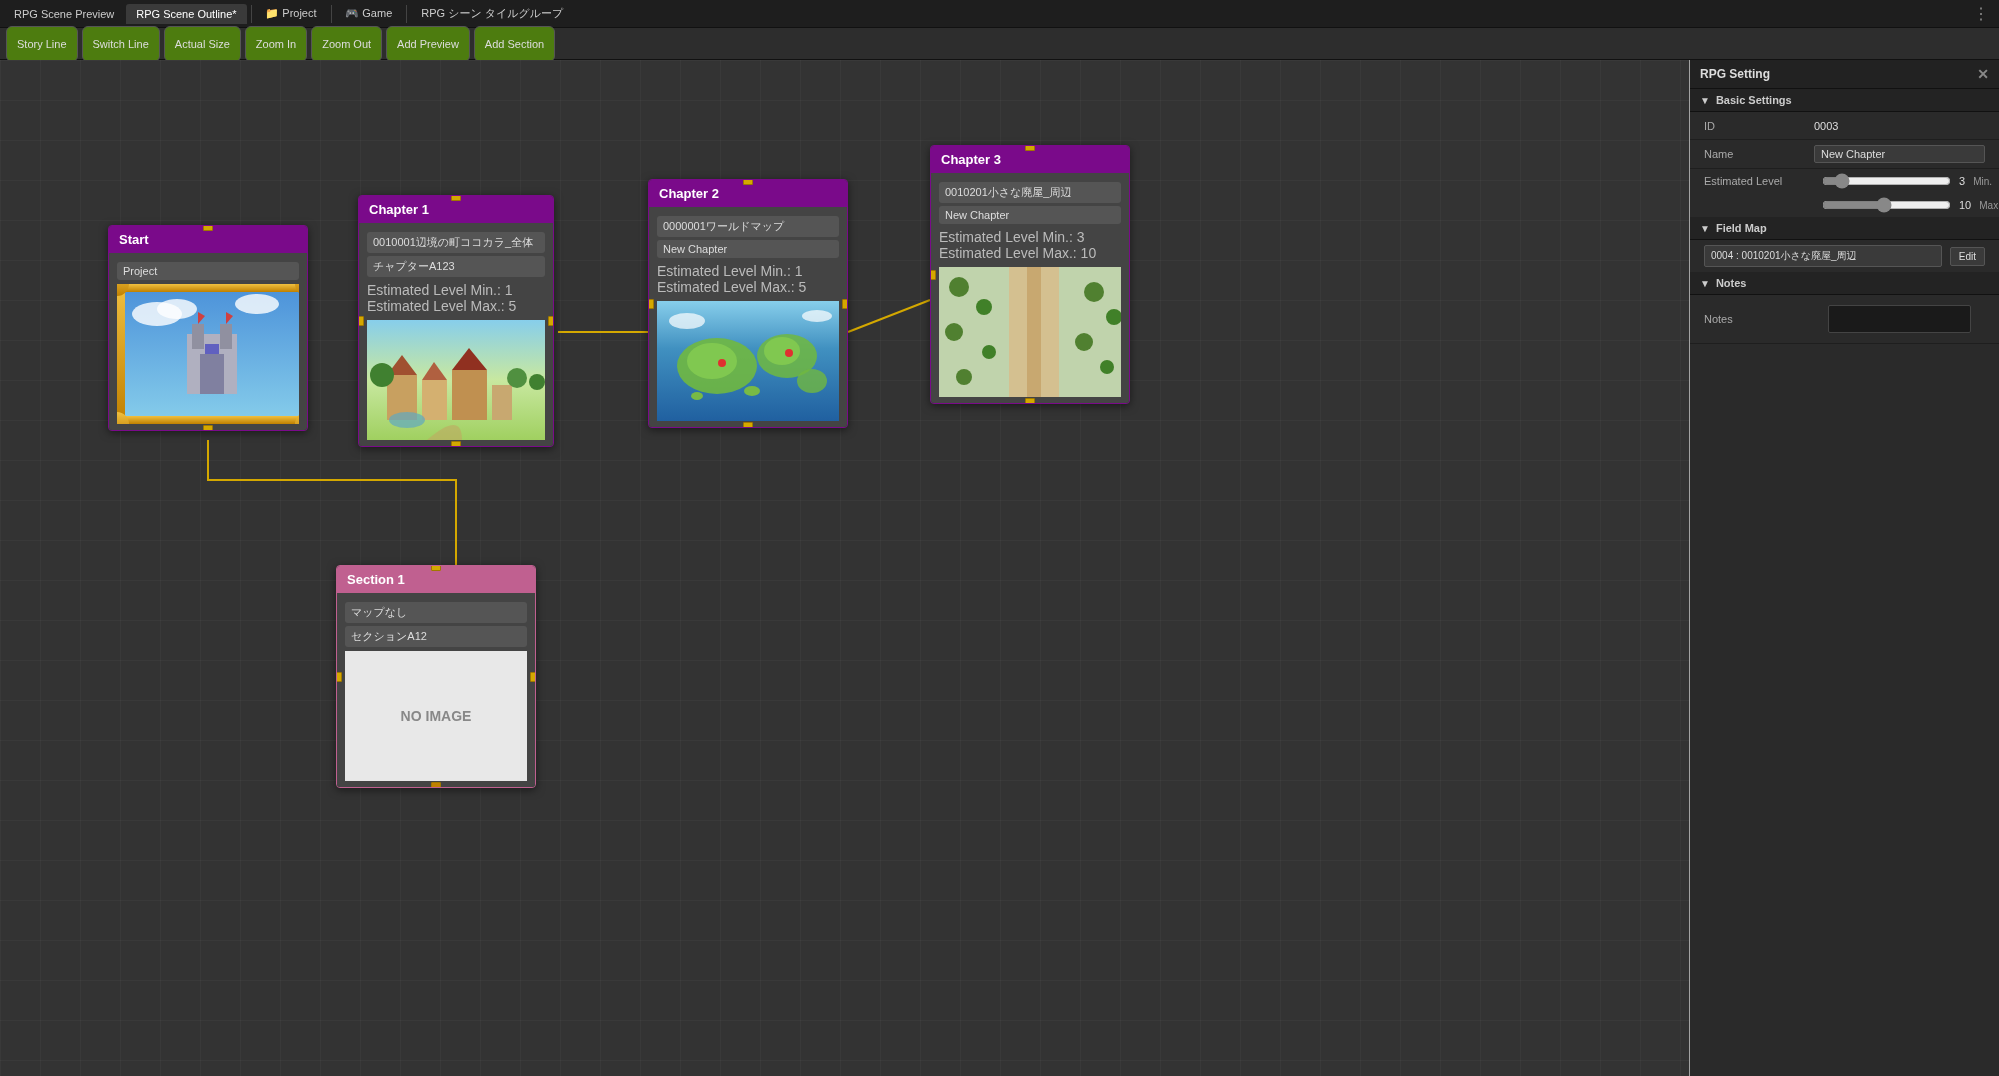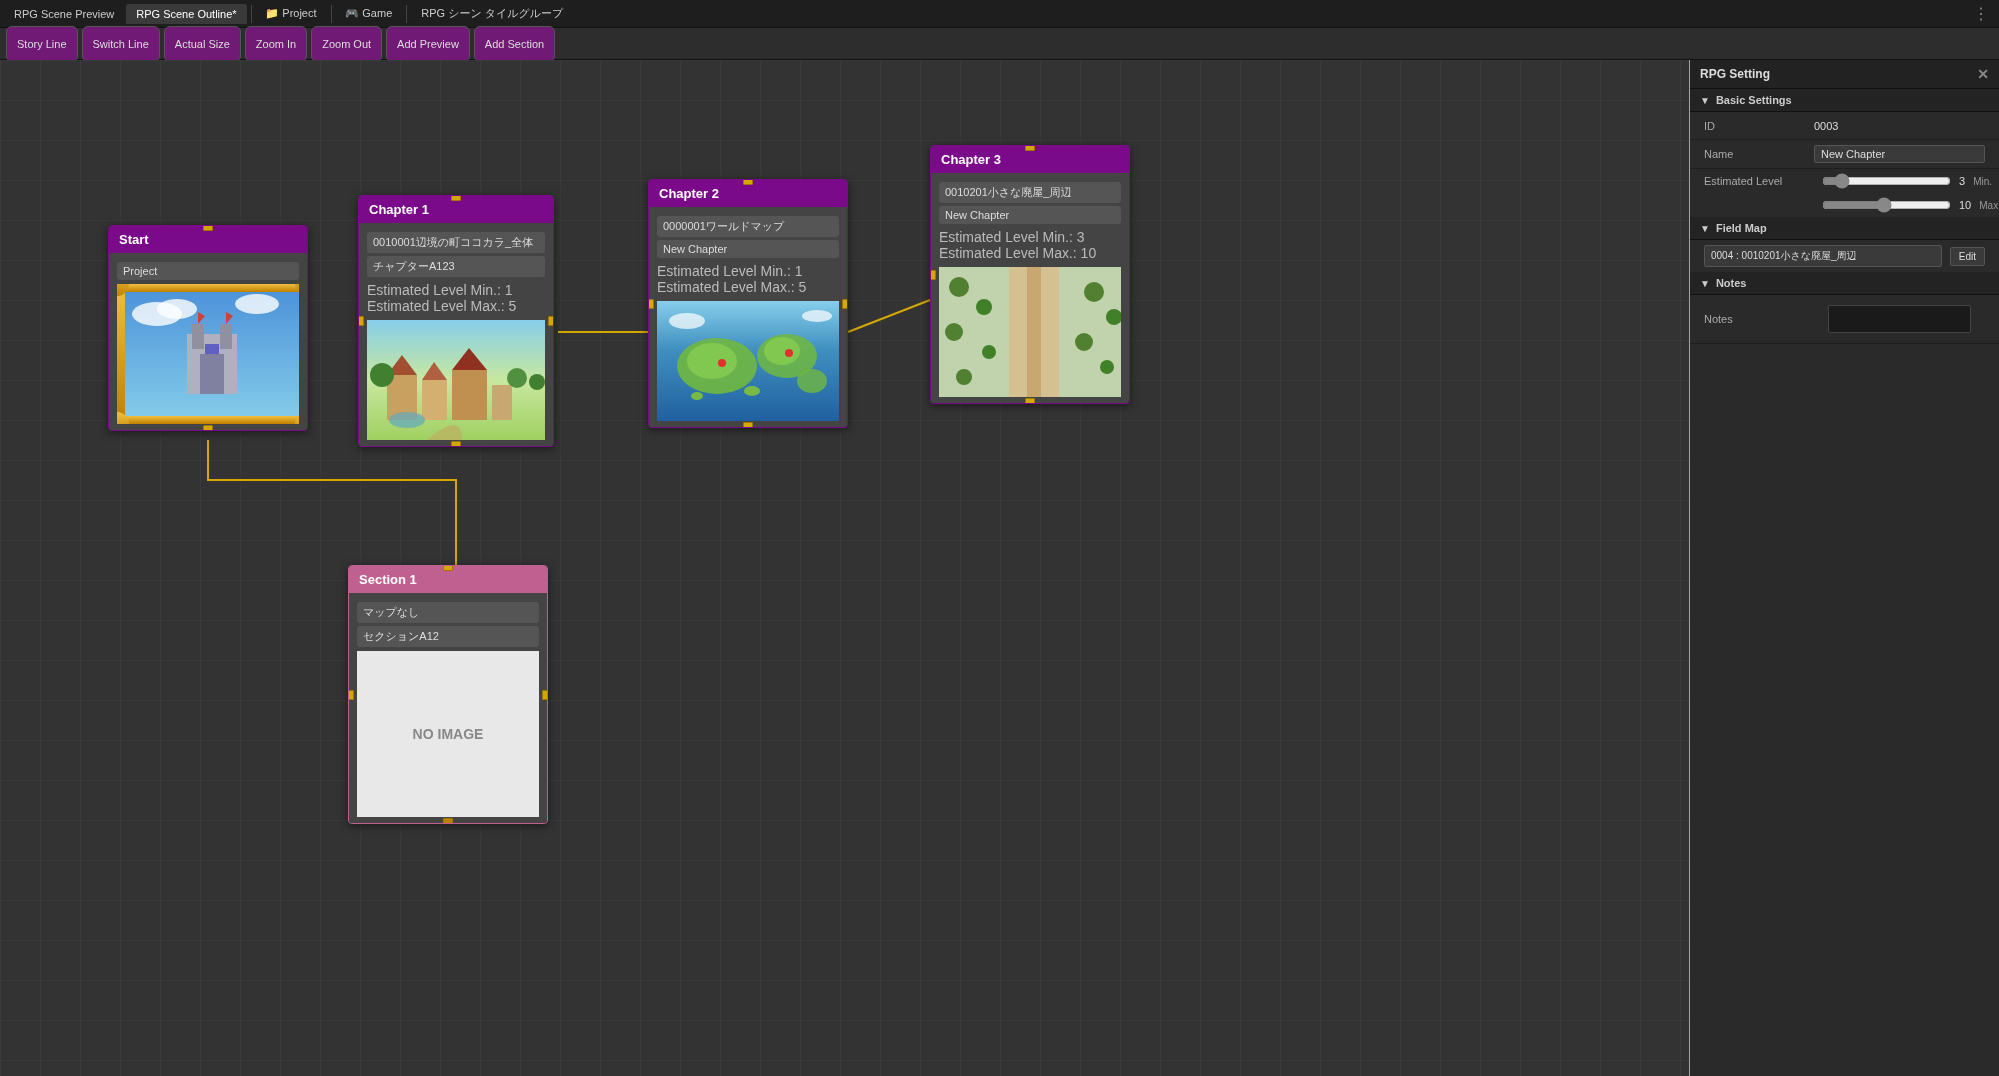--- a/index.html
+++ b/index.html
@@ -55,21 +55,21 @@
       background: #2d2d2d;
       display: flex;
       align-items: center;
       height: 32px;
       padding: 0 6px;
       gap: 4px;
       border-bottom: 1px solid #111;
     }
     .toolbar-btn {
       padding: 11px 10px;
-      background: #701a75;
+      background: #4d7c0f;
       border: 1px solid #555;
       color: #ddd;
       font-size: 11px;
       cursor: pointer;
       border-radius: 6px;
       white-space: nowrap;
     }
 
     
     .main-area {
@@ -518,28 +518,28 @@
             <circle cx="145" cy="75" r="9" fill="#508030"></circle>
             <circle cx="168" cy="100" r="7" fill="#408028"></circle>
           </svg>
         </div>
       </div>
       <div class="handle" style="top:0; left:50%;"></div>
       <div class="handle" style="bottom:0; left:50%; transform:translate(-50%,50%);"></div>
       <div class="handle" style="top:50%; left:0; transform:translate(-50%,-50%);"></div>
     </div>
 
-    <div class="node node-section" style="left:348px; top:505px; width:200px;">
+    <div class="node node-section" style="left:336px; top:505px; width:200px;">
       <div class="node-header">
         <span>Section 1</span>
       </div>
       <div class="node-body">
         <div class="node-field">マップなし</div>
         <div class="node-field">セクションA12</div>
-        <div class="node-no-image" style="height:166px; margin-top:4px;">NO IMAGE</div>
+        <div class="node-no-image" style="height:130px; margin-top:4px;">NO IMAGE</div>
       </div>
       <div class="handle" style="top:0; left:50%;"></div>
       <div class="handle" style="bottom:0; left:50%; transform:translate(-50%,50%); background:#c08000;"></div>
       <div class="handle" style="top:50%; left:0; transform:translate(-50%,-50%);"></div>
       <div class="handle" style="top:50%; right:0; transform:translate(50%,-50%);"></div>
     </div>
 
   </div>
 
   <div class="right-panel">

